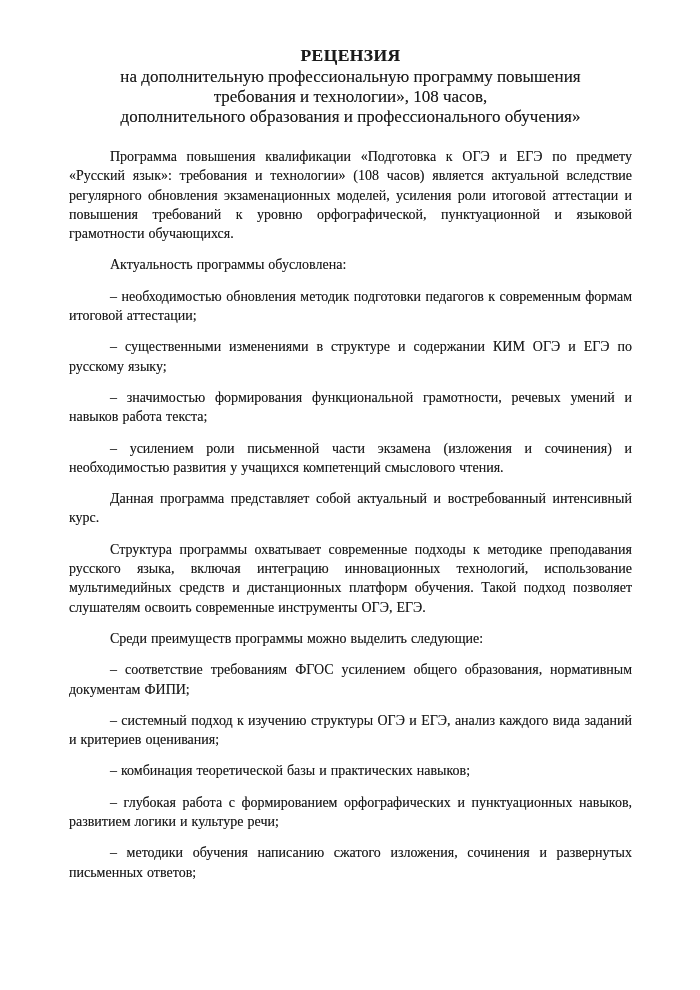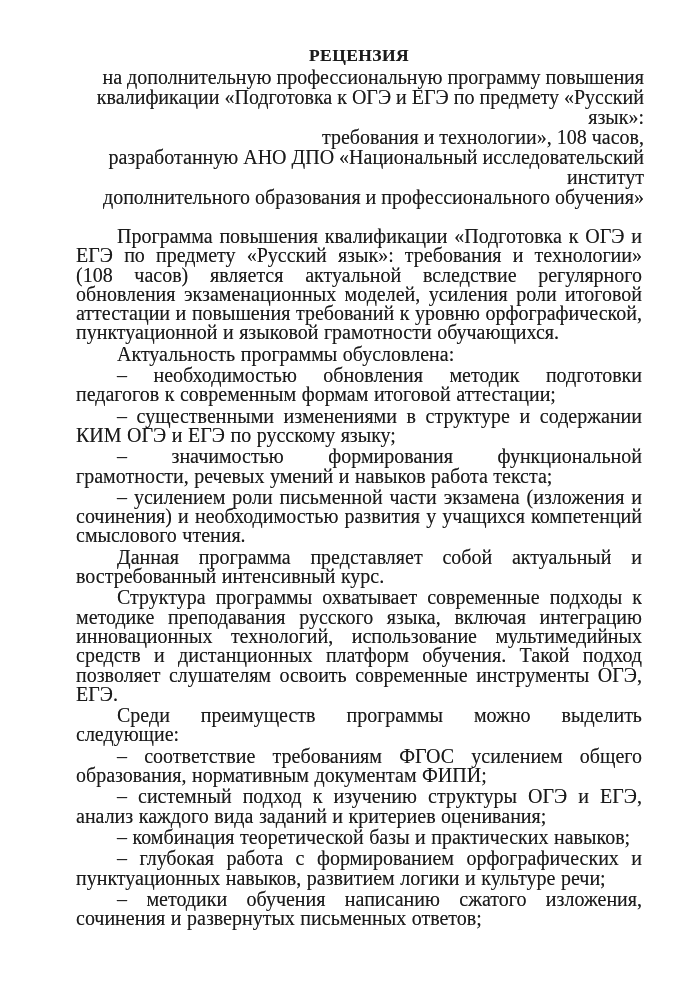--- a/index.html
+++ b/index.html
@@ -6,67 +6,65 @@
     margin: 0;
     padding: 0;
     background: #ffffff;
   }
   .page {
     position: relative;
     width: 700px;
     height: 990px;
     box-sizing: border-box;
     background: #ffffff;
-    padding: 44px 56px 0 74px;
+    padding: 44px 56px 0 57px;
     font-family: "Liberation Serif", "DejaVu Serif", serif;
     color: #1b1b1b;
     text-shadow: 0 0 0.5px rgba(40,40,40,0.55);
     overflow: hidden;
   }
   .doc-title {
     text-align: center;
     font-weight: bold;
     font-size: 17.5px;
     line-height: 22px;
     letter-spacing: 0.4px;
     margin: 0;
   }
   .doc-subtitle {
     margin: 1px 0 0 0;
-    text-align: right;
-    font-size: 20px;
+    text-align: center;
+    font-size: 17px;
     line-height: 20px;
   }
   .doc-subtitle .subtitle-line {
     display: block;
   }
   .doc-body {
     margin-top: 20px;
   }
   .doc-body p {
-    margin: 2px;
-    font-size: 20px;
+    margin: 12px;
+    font-size: 14px;
     line-height: 19.3px;
     text-align: justify;
     text-indent: 41px;
     word-spacing: 0.5px;
   }
 </style>
 </head>
 <body>
 
 <div class="page">
 
   <h1 class="doc-title">РЕЦЕНЗИЯ</h1>
 
   <div class="doc-subtitle">
     <span class="subtitle-line">на дополнительную профессиональную программу повышения</span>
-    <span class="subtitle-line">квалификации «Подготовка к ОГЭ и ЕГЭ по предмету «Русский язык»:</span>
     <span class="subtitle-line">требования и технологии», 108 часов,</span>
-    <span class="subtitle-line">разработанную АНО ДПО «Национальный исследовательский институт</span>
     <span class="subtitle-line">дополнительного образования и профессионального обучения»</span>
   </div>
 
   <div class="doc-body">
     <p>Программа повышения квалификации «Подготовка к ОГЭ и ЕГЭ по предмету «Русский язык»: требования и технологии» (108 часов) является актуальной вследствие регулярного обновления экзаменационных моделей, усиления роли итоговой аттестации и повышения требований к уровню орфографической, пунктуационной и языковой грамотности обучающихся.</p>
     <p>Актуальность программы обусловлена:</p>
     <p>– необходимостью обновления методик подготовки педагогов к современным формам итоговой аттестации;</p>
     <p>– существенными изменениями в структуре и содержании КИМ ОГЭ и ЕГЭ по русскому языку;</p>
     <p>– значимостью формирования функциональной грамотности, речевых умений и навыков работа текста;</p>
     <p>– усилением роли письменной части экзамена (изложения и сочинения) и необходимостью развития у учащихся компетенций смыслового чтения.</p>

